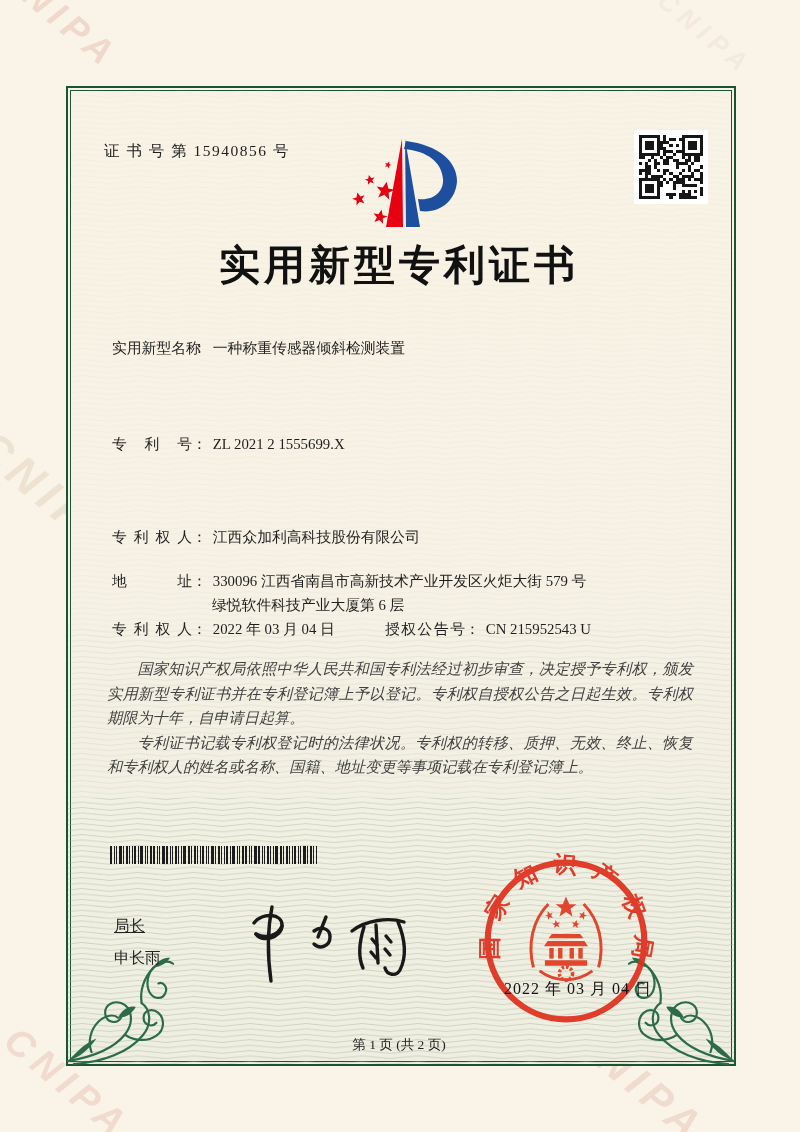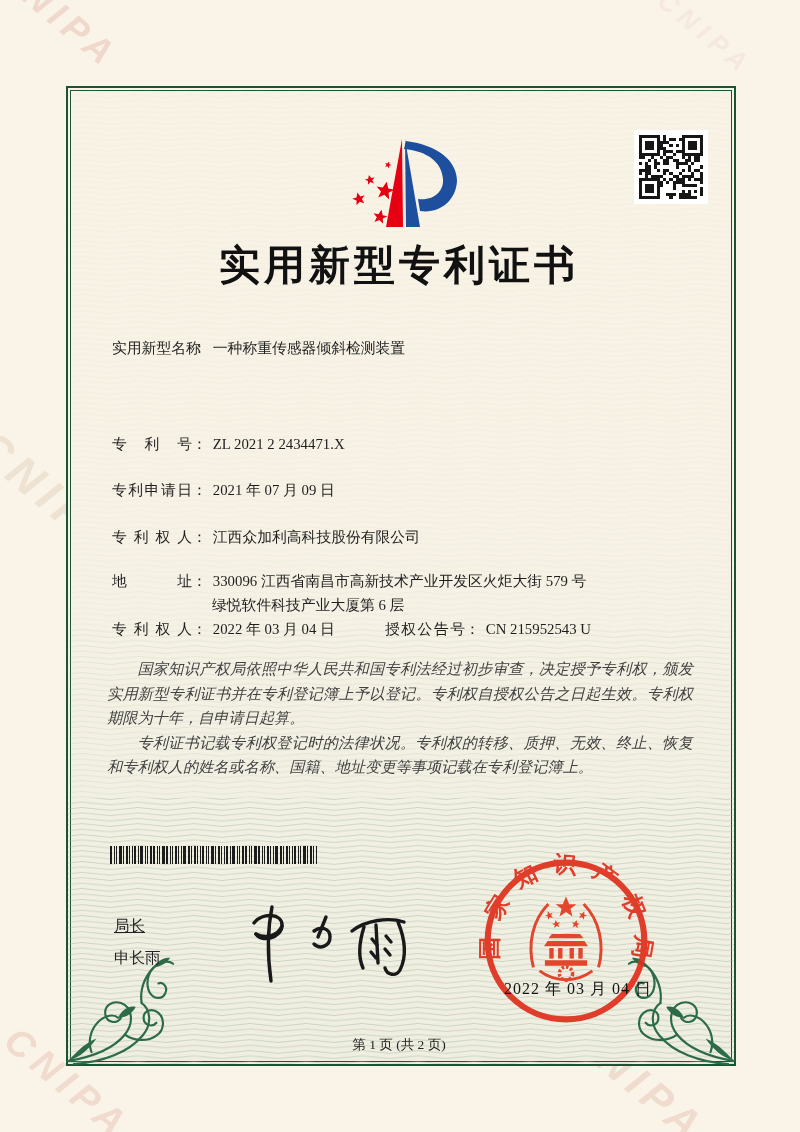--- a/index.html
+++ b/index.html
@@ -95,20 +95,21 @@
         <path d="M93,19 C87,25 85,36 89,44 C93,51 102,52 105,45 C108,39 103,33 98,35"></path>
       </g>
       <g fill="#2c6b49">
         <path d="M6,114 C18,101 24,96 35,91 C27,102 20,109 6,114 Z"></path>
         <path d="M57,70 C61,61 69,57 75,59 C71,66 65,70 57,70 Z"></path>
         <path d="M93,19 C97,12 104,8 110,9 C106,15 100,18 93,19 Z"></path>
       </g>
     </svg>
   </div>
 
+  <div class="cert-no">证 书 号 第 15940856 号</div>
 
   <svg class="logo" viewBox="0 0 126 102">
     <defs>
       <path id="st" d="M0,-10 L2.94,-3.09 L9.51,-3.09 L4.05,1.18 L5.88,8.09 L0,4 L-5.88,8.09 L-4.05,1.18 L-9.51,-3.09 L-2.94,-3.09 Z"></path>
     </defs>
     <path d="M66,6 L50,94 L67,94 Z" fill="#e60012"></path>
     <path d="M69,6 L70,94 L84,94 Z" fill="#1d4f9e"></path>
     <path d="M70,8 C102,12 121,28 121,48 C120,68 103,81 84,78 L82,66 C98,68 108,58 107,46 C106,30 92,18 68,16 Z" fill="#1d4f9e"></path>
     <g fill="#e60012">
       <use href="#st" transform="translate(52,32) scale(0.36) rotate(18)"></use>
@@ -354,24 +355,21 @@
         <i style="grid-row:21;grid-column:19"></i>
       </div>
     </div>
 
   <div class="title">实用新型专利证书</div>
 
   <div class="row" style="top:339px">
     <span class="flabel">实用新型名称</span><span class="colon">：</span><span>一种称重传感器倾斜检测装置</span>
   </div>
   <div class="row" style="top:435px">
-    <span class="flabel">专利号</span><span class="colon">：</span><span>ZL 2021 2 2434471.X</span>
-  </div>
-  <div class="row" style="top:481px">
-    <span class="flabel">专利申请日</span><span class="colon">：</span><span>2021 年 07 月 09 日</span>
+    <span class="flabel">专利号</span><span class="colon">：</span><span>ZL 2021 2 1555699.X</span>
   </div>
   <div class="row" style="top:528px">
     <span class="flabel">专利权人</span><span class="colon">：</span><span>江西众加利高科技股份有限公司</span>
   </div>
   <div class="row" style="top:572px">
     <span class="flabel">地址</span><span class="colon">：</span><span>330096 江西省南昌市高新技术产业开发区火炬大街 579 号</span>
   </div>
   <div class="addr2">绿悦软件科技产业大厦第 6 层</div>
   <div class="row" style="top:620px">
     <span class="flabel">专利权人</span><span class="colon">：</span><span>2022 年 03 月 04 日</span>

